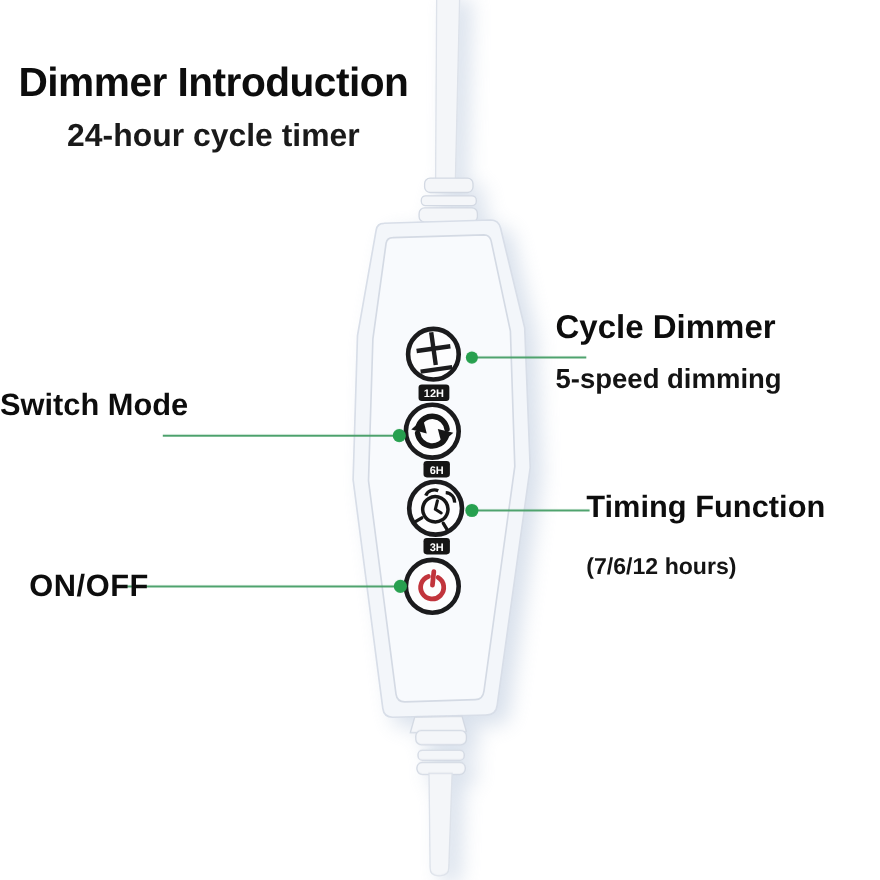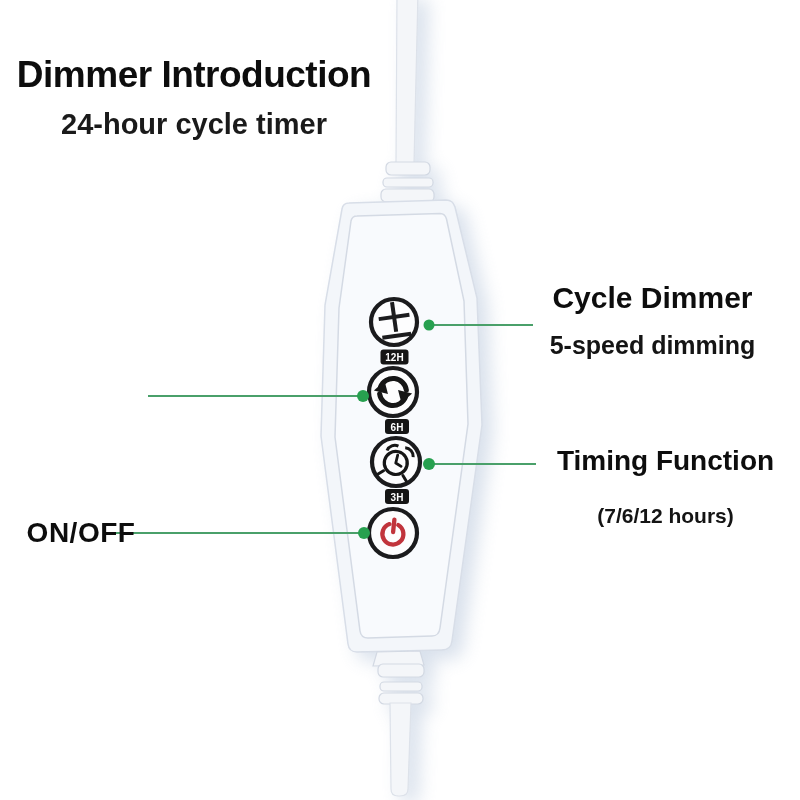--- a/index.html
+++ b/index.html
@@ -6,21 +6,21 @@
   .stage{
     position:relative;width:800px;height:800px;background:#ffffff;overflow:hidden;
     font-family:"Liberation Sans", sans-serif;color:#111;
   }
   svg.scene{position:absolute;left:0;top:0;width:800px;height:800px;display:block;}
   .device-group{filter:drop-shadow(10px 8px 9px rgba(170,188,212,0.45));}
   
   .title-block{position:absolute;left:8px;top:55px;width:372px;text-align:center;}
   .title{font-size:37px;font-weight:bold;letter-spacing:-0.5px;line-height:1.1;color:#0d0d0d;}
   .subtitle{font-size:29px;font-weight:700;margin-top:12px;color:#1a1a1a;}
-  .callout{position:absolute;text-align:center;}
+  .callout{position:absolute;text-align:left;}
   .co-title{font-weight:bold;color:#0d0d0d;}
   .co-sub{font-weight:bold;color:#141414;}
   #co-dimmer{left:505px;top:281px;width:295px;}
   #co-dimmer .co-title{font-size:30px;}
   #co-dimmer .co-sub{font-size:25px;margin-top:16px;}
   #co-mode{left:0px;top:352px;width:262px;}
   #co-mode .co-title{font-size:28px;}
   #co-mode .co-sub{font-size:16px;margin-top:21px;}
   #co-timing{left:533px;top:445px;width:265px;}
   #co-timing .co-title{font-size:28px;}
@@ -136,20 +136,21 @@
     <div class="title">Dimmer Introduction</div>
     <div class="subtitle">24-hour cycle timer</div>
   </div>
 
   <div class="callout" id="co-dimmer">
     <div class="co-title">Cycle Dimmer</div>
     <div class="co-sub">5-speed dimming</div>
   </div>
 
   <div class="callout" id="co-mode">
+    <div class="co-title">Switch Mode</div>
   </div>
 
   <div class="callout" id="co-timing">
     <div class="co-title">Timing Function</div>
     <div class="co-sub">(7/6/12 hours)</div>
   </div>
 
   <div class="callout" id="co-onoff">
     <div class="co-title">ON/OFF</div>
   </div>

